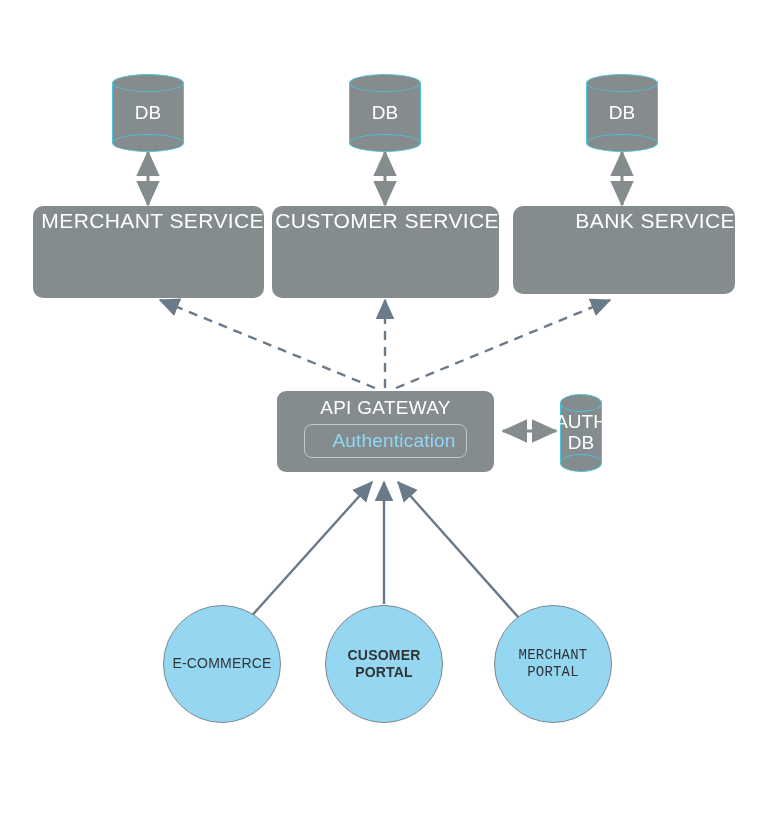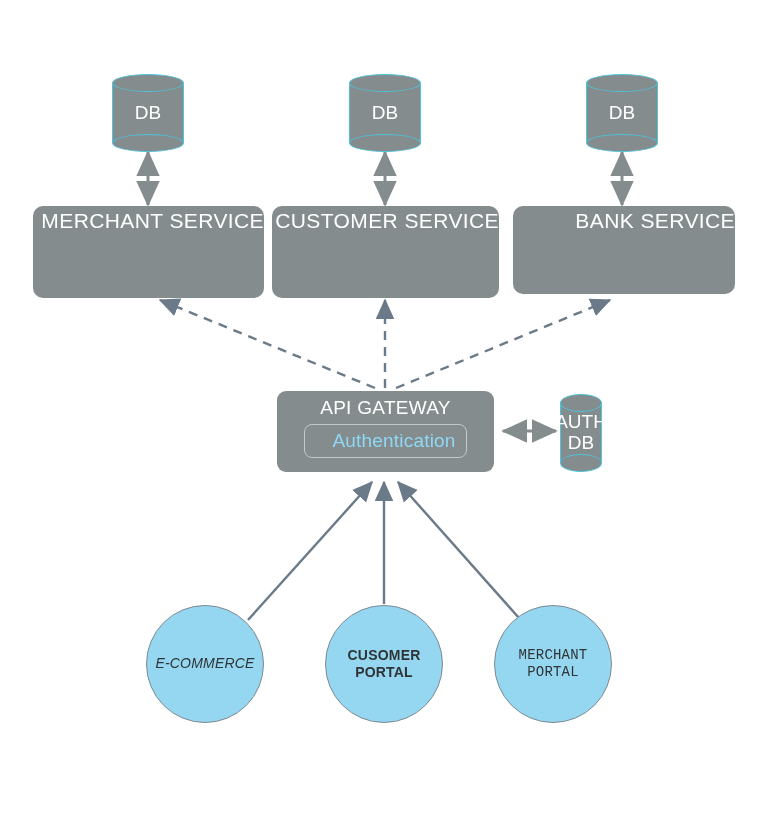--- a/index.html
+++ b/index.html
@@ -251,21 +251,21 @@
   <div class="db-cyl" style="left:560px; top:394px; width:42px; height:78px;">
     <div class="db-body"></div>
     <div class="db-bottom"></div>
     <div class="db-top"></div>
     <div class="db-text">
       <span>AUTH</span>
       <span>DB</span>
     </div>
   </div>
 
-  <div class="client-circle" style="left:146px; top:605px; width:118px; height:118px;font-style:italic;">
+  <div class="client-circle" style="left:163px; top:605px; width:118px; height:118px;">
     <div class="client-label">
       <span>E-COMMERCE</span>
     </div>
   </div>
 
   <div class="client-circle" style="left:325px; top:605px; width:118px; height:118px;font-weight:bold;">
     <div class="client-label">
       <span>CUSOMER</span>
       <span>PORTAL</span>
     </div>

